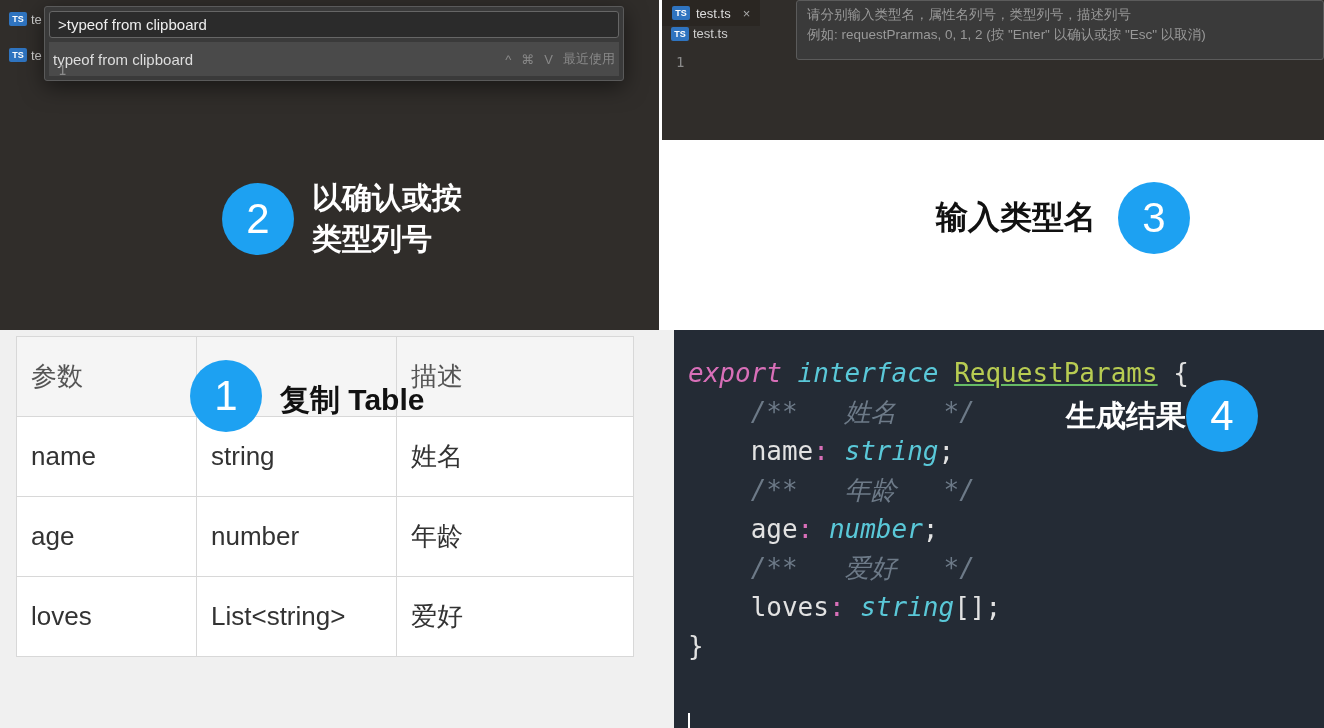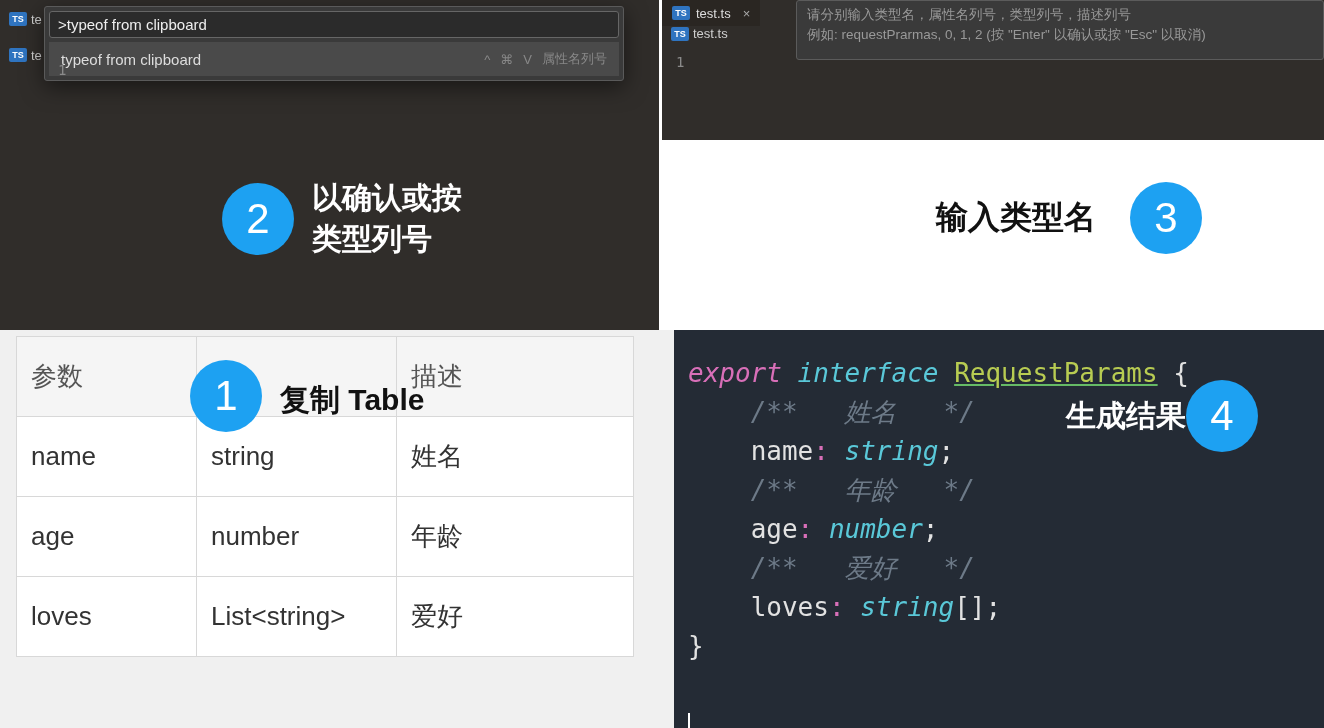--- a/index.html
+++ b/index.html
@@ -39,21 +39,21 @@
     box-shadow: 0 6px 22px rgba(0,0,0,.5);
     padding: 4px;
   }
   .palette input {
     width: 100%; background: #2b2b2b; border: 1px solid #666;
     color: #eee; padding: 4px 8px; font-size: 15px; border-radius: 3px;
     outline: none;
   }
   .palette .row {
     display: flex; align-items: center; justify-content: space-between;
-    padding: 8px 12px; margin-top: 4px;
+    padding: 8px 4px; margin-top: 4px;
     color: #ddd; font-size: 15px;
   }
   .palette .row.sel { background: #4a4a4a; }
   .palette .trail { color: #888; font-size: 13px; display: flex; gap: 10px; align-items: center; }
 
   
   .tabbar { position: absolute; left: 0; top: 0; width: 100%; height: 26px; display:flex; }
   .tab {
     display: flex; align-items: center; gap: 6px; padding: 0 10px;
     background: #2a2622; color: #ddd; font-size: 13px; height: 26px;
@@ -142,21 +142,21 @@
   </div>
 
   <div class="palette">
     <input type="text" value="&gt;typeof from clipboard" style="">
     <div class="row sel">
       <span>typeof from clipboard</span>
       <span class="trail">
         <span>^</span>
         <span>⌘</span>
         <span>V</span>
-        <span>属性名列号</span>
+        <span>最近使用</span>
       </span>
     </div>
   </div>
   <div style="position:absolute; left:58px; top:62px; color:#8a8a8a; font-family:Menlo,monospace; font-size:14px;">1</div>
 </div>
 
 <div class="vgap"></div>
 
 <div class="quad q-tr">
   <div class="editor-strip">
@@ -221,21 +221,21 @@
 
 <span class="cursor-line"></span></div>
 </div>
 
 <div class="step-wrap step2">
   <div class="step-circle">2</div>
   <div class="step-text"><span>以确认或按</span><br><span>类型列号</span></div>
 </div>
 
 <div class="step-wrap step3">
-  <div class="step-text dark" style="margin-right:16px;">输入类型名</div>
+  <div class="step-text dark" style="margin-right:4px;">输入类型名</div>
   <div class="step-circle">3</div>
 </div>
 
 <div class="step-wrap step1" style="position:absolute;">
   <div class="step-circle">1</div>
   <div class="step-text" style="color:#111;">复制 Table</div>
 </div>
 
 <div class="step4">
   <div class="step-text dark-bg">生成结果</div>

